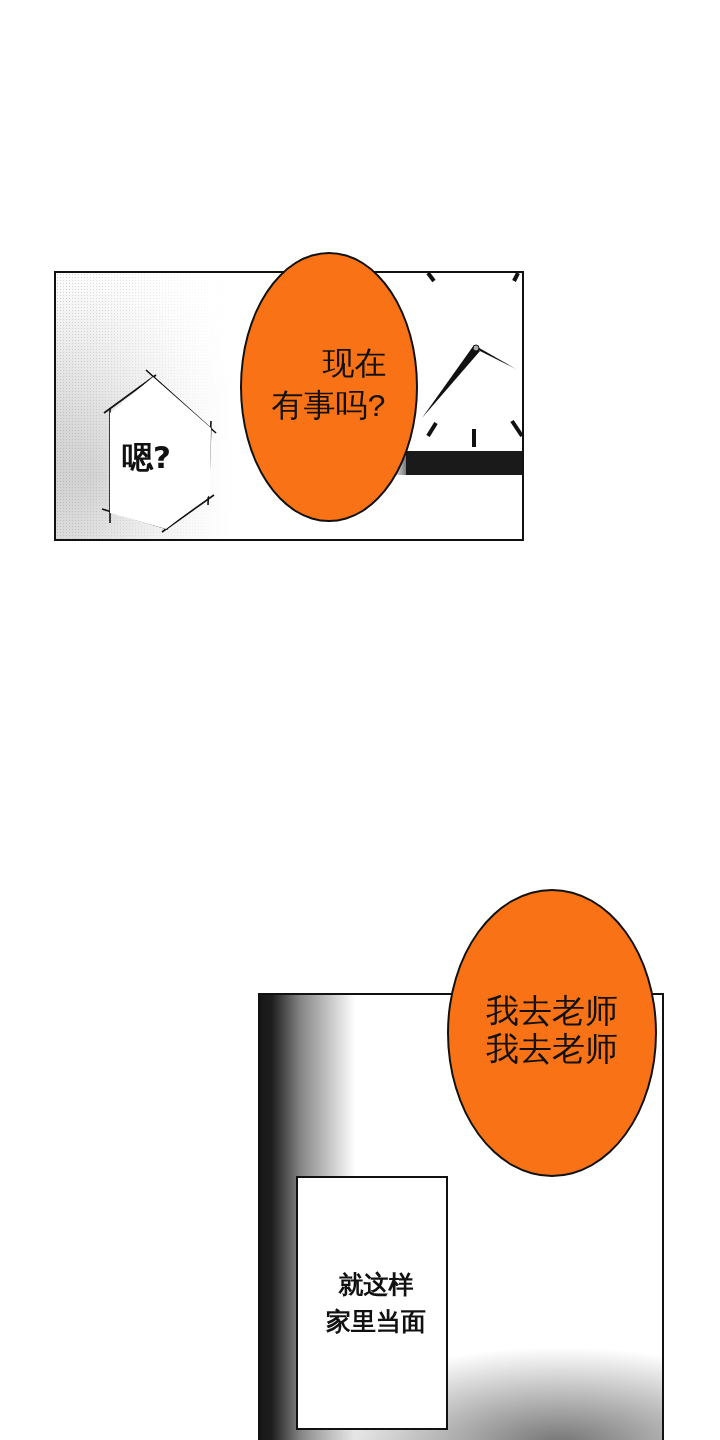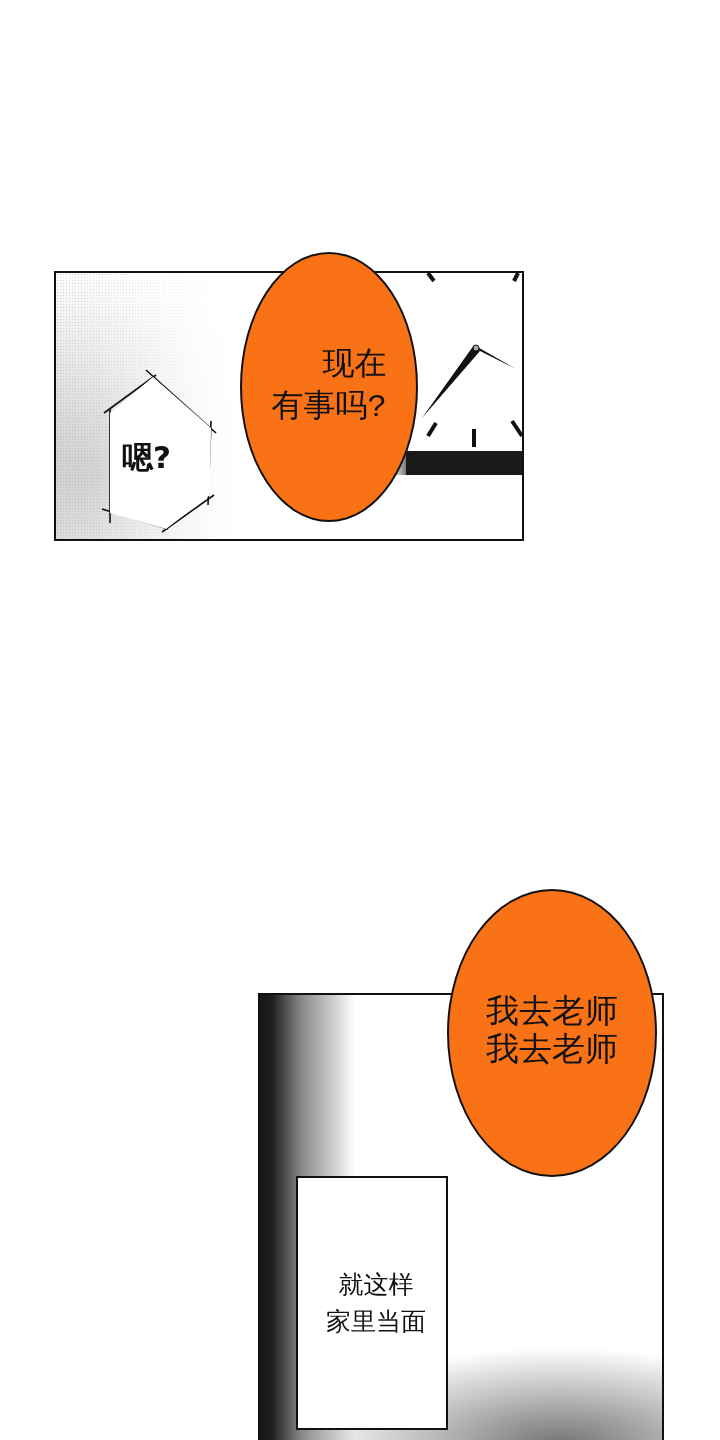--- a/index.html
+++ b/index.html
@@ -79,17 +79,17 @@
 <div class="abs panel2"></div>
 
 <div class="bubble" style="left:447px;top:889px;width:210px;height:288px;">
   <div class="bubble-text" style="font-size:33px;line-height:38px;font-weight:normal;">
     <div>我去老师</div>
     <div>我去老师</div>
   </div>
 </div>
 
 <div class="narr-box">
-  <div class="narr-text" style="font-weight:normal;margin-left:8px;">
+  <div class="narr-text" style="font-weight:bold;margin-left:8px;">
     <div>就这样</div>
     <div>家里当面</div>
   </div>
 </div>
 
 </body></html>

